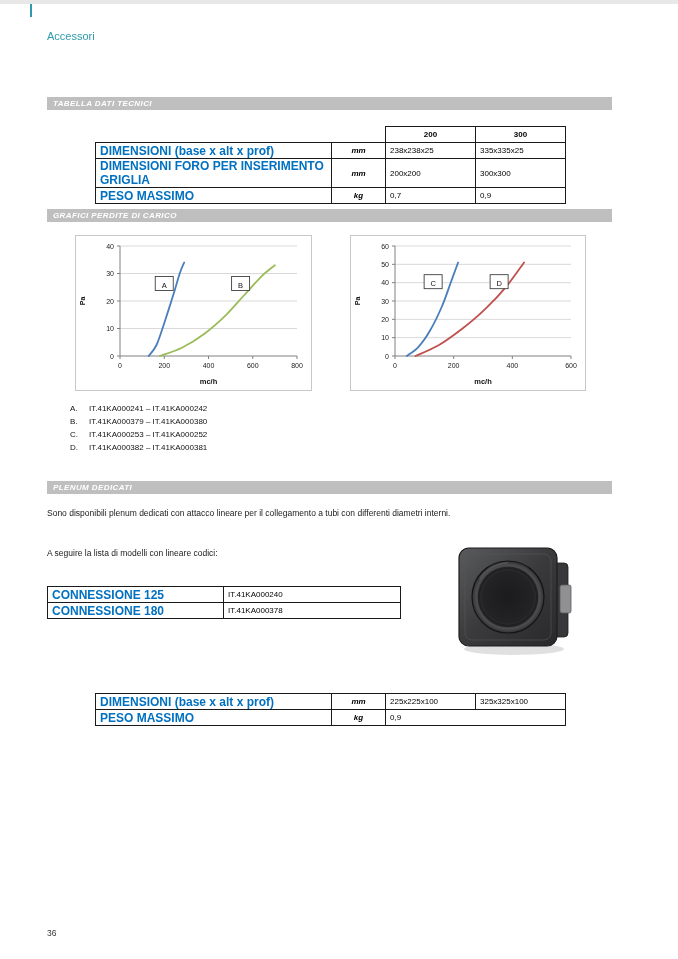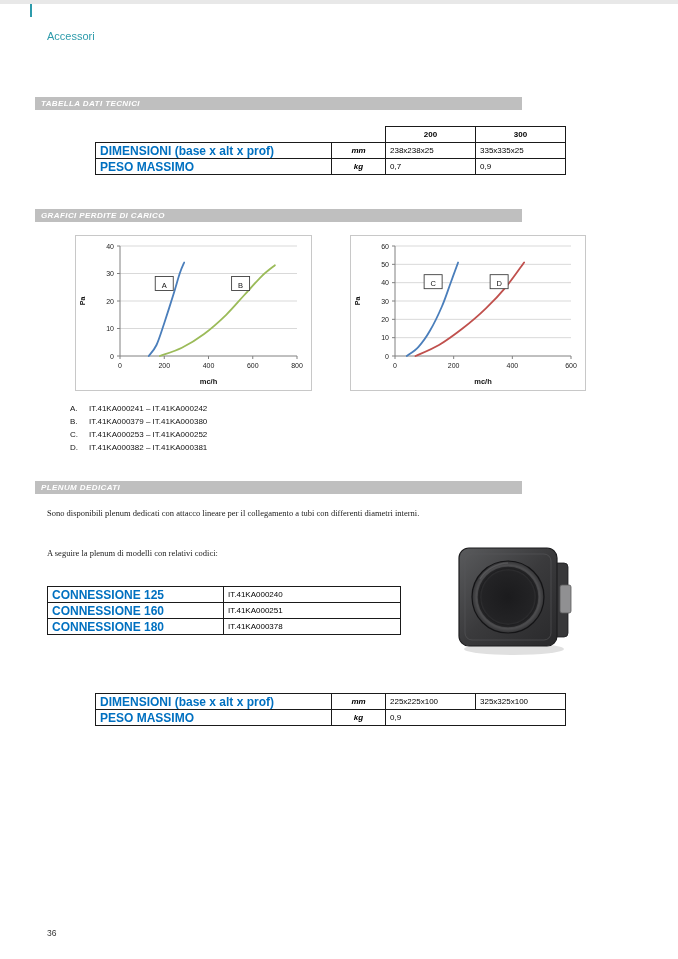--- a/index.html
+++ b/index.html
@@ -2,21 +2,21 @@
 <html><head>
 <meta charset="utf-8">
 <style>
   * { margin:0; padding:0; box-sizing:border-box; }
   body { background:#e8e8e8; font-family:"Liberation Sans", sans-serif; }
   .page { position:relative; width:678px; height:959px; background:#ffffff; margin:4px auto; overflow:hidden; color:#000; }
 
   .corner-mark { position:absolute; left:30px; top:0; width:2px; height:13px; background:#2d9bab; }
   .doc-header { position:absolute; left:47px; top:26px; font-size:11px; color:#2d9bab; }
 
-  .section-bar { position:absolute; left:35px; width:487px; height:13px; background:#bfbfbf;
+  .section-bar { position:absolute; left:47px; width:565px; height:13px; background:#bfbfbf;
                  color:#ffffff; font-size:8px; font-weight:bold; font-style:italic;
                  display:flex; align-items:center; padding-left:6px; letter-spacing:0.4px; }
   .bar1 { top:93px; } .bar2 { top:205px;text-align:center; } .bar3 { top:477px; }
 
   table.spec-table { position:absolute; border-collapse:collapse; table-layout:fixed; background:#fff; }
   .spec-table td { border:1px solid #1a1a1a; height:16px; padding:0 4px; font-size:8px; vertical-align:middle; }
   .spec-table td.nob { border:none; }
   .spec-table td.ch  { text-align:center; font-weight:bold; }
   .spec-table td.lbl { color:#0070c0; font-weight:bold; font-size:12px; }
   .spec-table td.unit{ text-align:center; font-weight:bold; font-style:italic; }
@@ -27,21 +27,21 @@
   #table2 { left:47px; top:582px; width:353px; }
 
   .chart { position:absolute; width:237px; height:156px; border:1px solid #c8c8c8; background:#fff; }
   #chart-left  { left:75px;  top:231px; }
   #chart-right { left:350px; top:231px; width:236px; }
 
   .codes { position:absolute; left:70px; top:398px; font-size:8px; color:#111; }
   .code-line { display:flex; height:13px; align-items:center; }
   .code-letter { width:19px; }
 
-  .para { position:absolute; left:47px; width:575px; font-size:8.5px; color:#1a1a1a; line-height:12px;font-family:Liberation Serif, serif; }
+  .para { position:absolute; left:47px; width:575px; font-size:8.5px; color:#1a1a1a; line-height:12px; }
   #para1 { top:503px; }
   #para2 { top:543px; }
 
   .product { position:absolute; left:450px; top:535px; width:135px; height:120px; }
 
   .page-number { position:absolute; left:47px; top:924px; font-size:8.5px; color:#333; }
 </style>
 </head>
 <body>
 
@@ -64,20 +64,26 @@
       <td class="nob"></td>
       <td class="nob"></td>
       <td class="ch">200</td>
       <td class="ch">300</td>
     </tr>
     <tr>
       <td class="lbl">DIMENSIONI (base x alt x prof)</td>
       <td class="unit">mm</td>
       <td class="val">238x238x25</td>
       <td class="val">335x335x25</td>
+    </tr>
+    <tr>
+      <td class="lbl">DIMENSIONI FORO PER INSERIMENTO GRIGLIA</td>
+      <td class="unit">mm</td>
+      <td class="val">200x200</td>
+      <td class="val">300x300</td>
     </tr>
     <tr>
       <td class="lbl">PESO MASSIMO</td>
       <td class="unit">kg</td>
       <td class="val">0,7</td>
       <td class="val">0,9</td>
     </tr>
   </tbody>
     </table>
 
@@ -175,35 +181,31 @@
     </div>
     <div class="code-line">
       <span class="code-letter">D.</span>
       <span>IT.41KA000382 – IT.41KA000381</span>
     </div>
   </div>
 
   <div class="section-bar bar3">PLENUM DEDICATI</div>
 
   <div class="para" id="para1">Sono disponibili plenum dedicati con attacco lineare per il collegamento a tubi con differenti diametri interni.</div>
-  <div class="para" id="para2">A seguire la plenum di modelli con relativi codici:</div>
+  <div class="para" id="para2">A seguire la lista di modelli con lineare codici:</div>
 
   <table class="spec-table" id="table2">
     <colgroup>
         <col style="width:176px">
         <col style="width:177px">
       </colgroup>
     <tbody>
         <tr>
       <td class="lbl">CONNESSIONE 125</td>
       <td class="val">IT.41KA000240</td>
-    </tr>
-    <tr>
-      <td class="lbl">CONNESSIONE 160</td>
-      <td class="val">IT.41KA000251</td>
     </tr>
     <tr>
       <td class="lbl">CONNESSIONE 180</td>
       <td class="val">IT.41KA000378</td>
     </tr>
   </tbody>
     </table>
 
   <div class="product">
     <svg viewBox="0 0 135 120" width="135" height="120">

